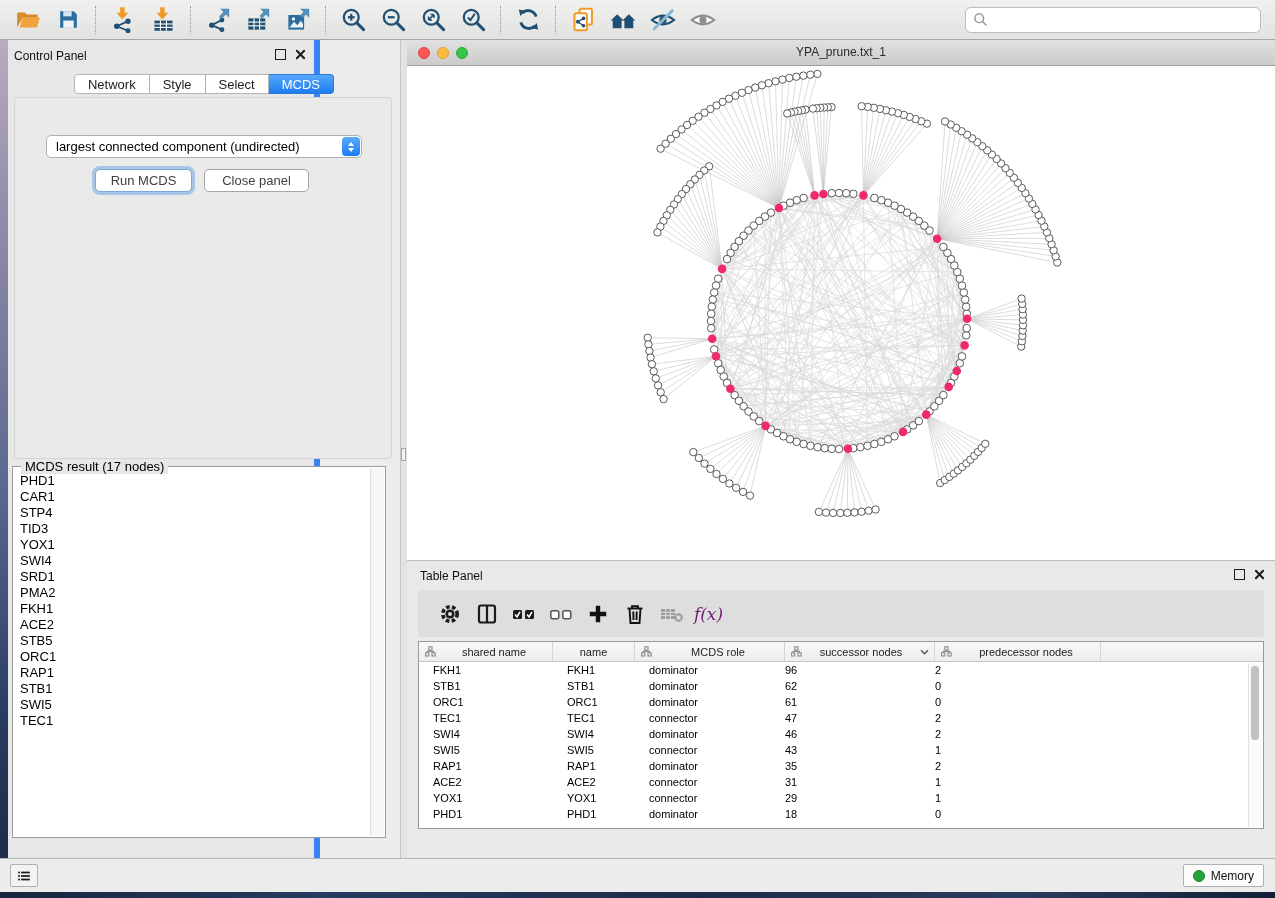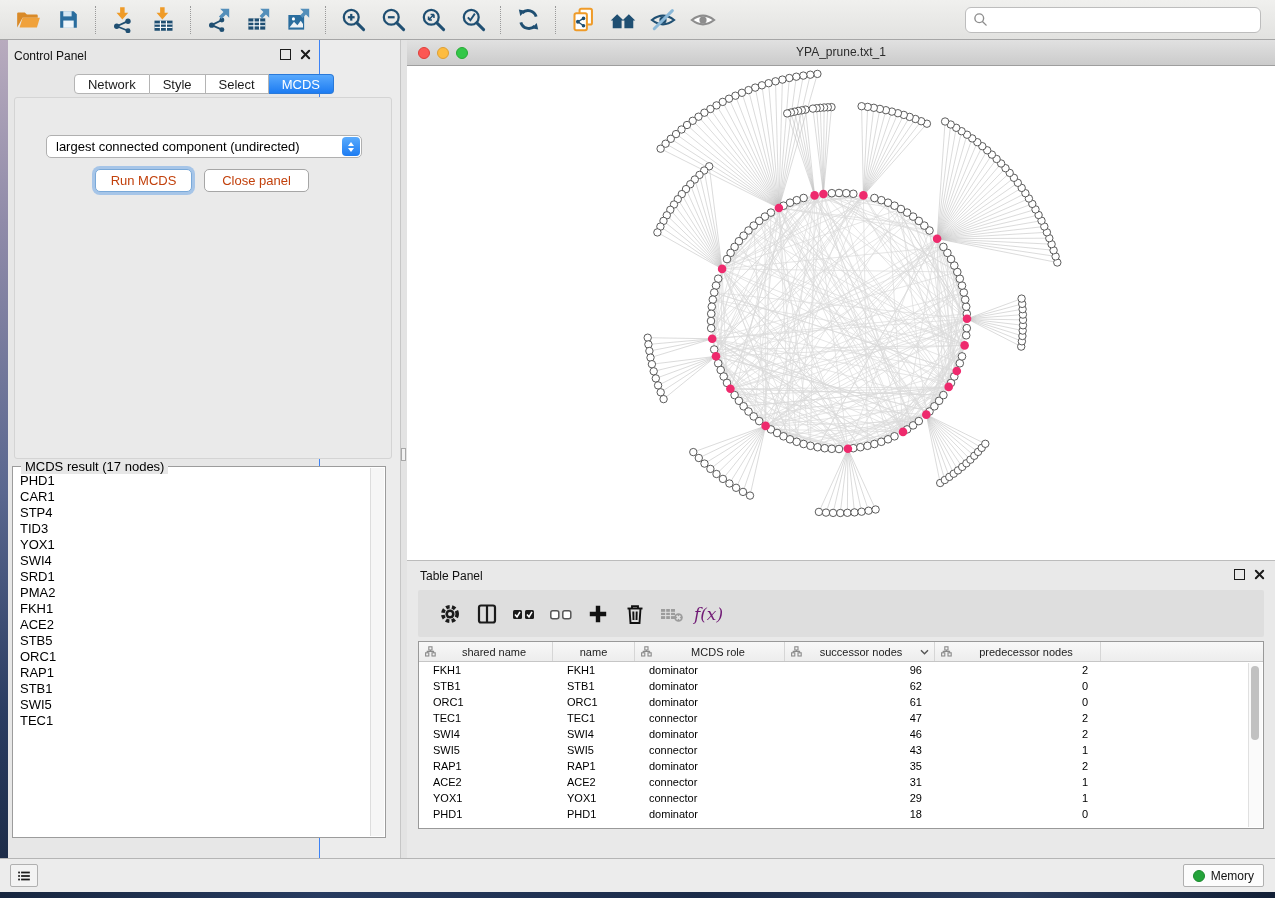--- a/index.html
+++ b/index.html
@@ -19,21 +19,21 @@
                     font-family:"Liberation Sans",sans-serif;}
 
   
   .wall-left{position:absolute;left:0;top:40px;width:8px;height:822px;
              background:linear-gradient(#b8abbe,#908ba9 22%,#5a678f 55%,#2a3c61 82%,#1d2c48);}
   .wall-bottom{position:absolute;left:0;top:892px;width:1275px;height:6px;
                background:linear-gradient(90deg,#17263f,#273b60 25%,#1b2b49 55%,#2a3c5e 80%,#121f36);}
 
   
   .control-panel{position:absolute;left:8px;top:40px;width:312px;height:820px;background:#e7e7e7;
-                 border-right:1px solid #3b82f6;box-sizing:border-box;}
+                 border-right:6px solid #3b82f6;box-sizing:border-box;}
   .panel-title{position:absolute;left:6px;top:9px;font-size:12px;color:#111;}
   .panel-btns{position:absolute;right:8px;top:9px;display:flex;gap:9px;align-items:center;}
   .float-btn{width:9px;height:9px;border:1.5px solid #1b1b1b;background:transparent;display:inline-block;}
   .close-x{width:11px;height:11px;display:inline-block;}
 
   .seg-group{display:flex;justify-content:center;}
   .cp-tabs{position:absolute;left:0;top:34px;width:392px;}
   .seg{height:20px;line-height:20px;padding:0 13px;font-size:13px;color:#1b1b1b;background:#fff;
        border:1px solid #b4b4b4;border-left:none;cursor:pointer;}
   .seg:first-child{border-left:1px solid #b4b4b4;border-radius:4px 0 0 4px;}
@@ -47,21 +47,21 @@
             border:1px solid #b0b0b0;border-radius:5px;box-sizing:border-box;font-size:13px;
             line-height:21px;padding-left:9px;color:#000;cursor:pointer;}
   .stepper{position:absolute;right:1px;top:1px;bottom:1px;width:18px;border-radius:4px;
            background:linear-gradient(#5aabfd,#1d7cf2);display:flex;flex-direction:column;
            align-items:center;justify-content:center;gap:2px;}
   .tri-up{width:0;height:0;border-left:3.5px solid transparent;border-right:3.5px solid transparent;
           border-bottom:4px solid #fff;}
   .tri-down{width:0;height:0;border-left:3.5px solid transparent;border-right:3.5px solid transparent;
             border-top:4px solid #fff;}
   .cp-btn{position:absolute;top:71px;height:23px;background:#fff;border:1px solid #a6a6a6;
-          border-radius:5px;font-size:13px;color:#c2410c;font-family:"Liberation Sans",sans-serif;cursor:pointer;}
+          border-radius:5px;font-size:13px;color:#404040;font-family:"Liberation Sans",sans-serif;cursor:pointer;}
   .run-btn{left:80px;width:97px;border-color:#7aa9d8;box-shadow:0 0 0 3px rgba(110,165,230,.55);}
   .closepanel-btn{left:189px;width:105px;}
 
   .group-box{position:absolute;left:4px;top:426px;width:374px;height:372px;background:#fff;
              border:1px solid #9c9c9c;box-sizing:border-box;}
   .group-legend{position:absolute;top:-8px;left:8px;background:#e7e7e7;padding:0 4px;font-size:13px;color:#000;}
   .mcds-list{margin:0;padding:6px 0 0 7px;list-style:none;font-size:13px;line-height:16px;color:#000;
              height:352px;overflow:hidden;}
   .list-scroll{position:absolute;top:1px;right:1px;bottom:1px;width:13px;background:#f6f6f6;
                border-left:1px solid #ddd;}
@@ -101,21 +101,21 @@
          border-bottom:1px solid #c6c6c6;box-sizing:border-box;}
   .th{display:flex;align-items:center;font-size:11px;color:#222;border-right:1px solid #d6d6d6;
       box-sizing:border-box;cursor:pointer;}
   .th .tlabel{flex:1;text-align:center;padding:0 2px;}
   .th .ticon{margin-left:6px;flex:none;}
   .th .sort{margin-right:5px;flex:none;}
   .th.filler{border-right:none;flex:1;cursor:default;}
   .tr{display:flex;height:16px;align-items:center;font-size:11px;color:#000;}
   .td{box-sizing:border-box;overflow:hidden;white-space:nowrap;}
   .td.al{padding-left:14px;text-align:left;}
-  .td.ar{padding-right:13px;text-align:right;}
+  .td.ar{padding-right:13px;text-align:left;}
   .tbl-scroll{position:absolute;top:21px;right:1px;bottom:1px;width:13px;background:#fafafa;
               border-left:1px solid #e0e0e0;}
   .tbl-thumb{position:absolute;top:3px;left:2px;width:8px;height:74px;border-radius:4px;background:#c1c1c1;}
 
   .tp-tabs{position:absolute;left:0;top:272px;width:868px;}
   .tp-tabs .seg{font-size:12px;height:20px;line-height:20px;}
 
   
   .status-bar{position:absolute;left:0;top:858px;width:1275px;height:34px;background:#ececec;
               border-top:1px solid #b5b5b5;box-sizing:border-box;}

